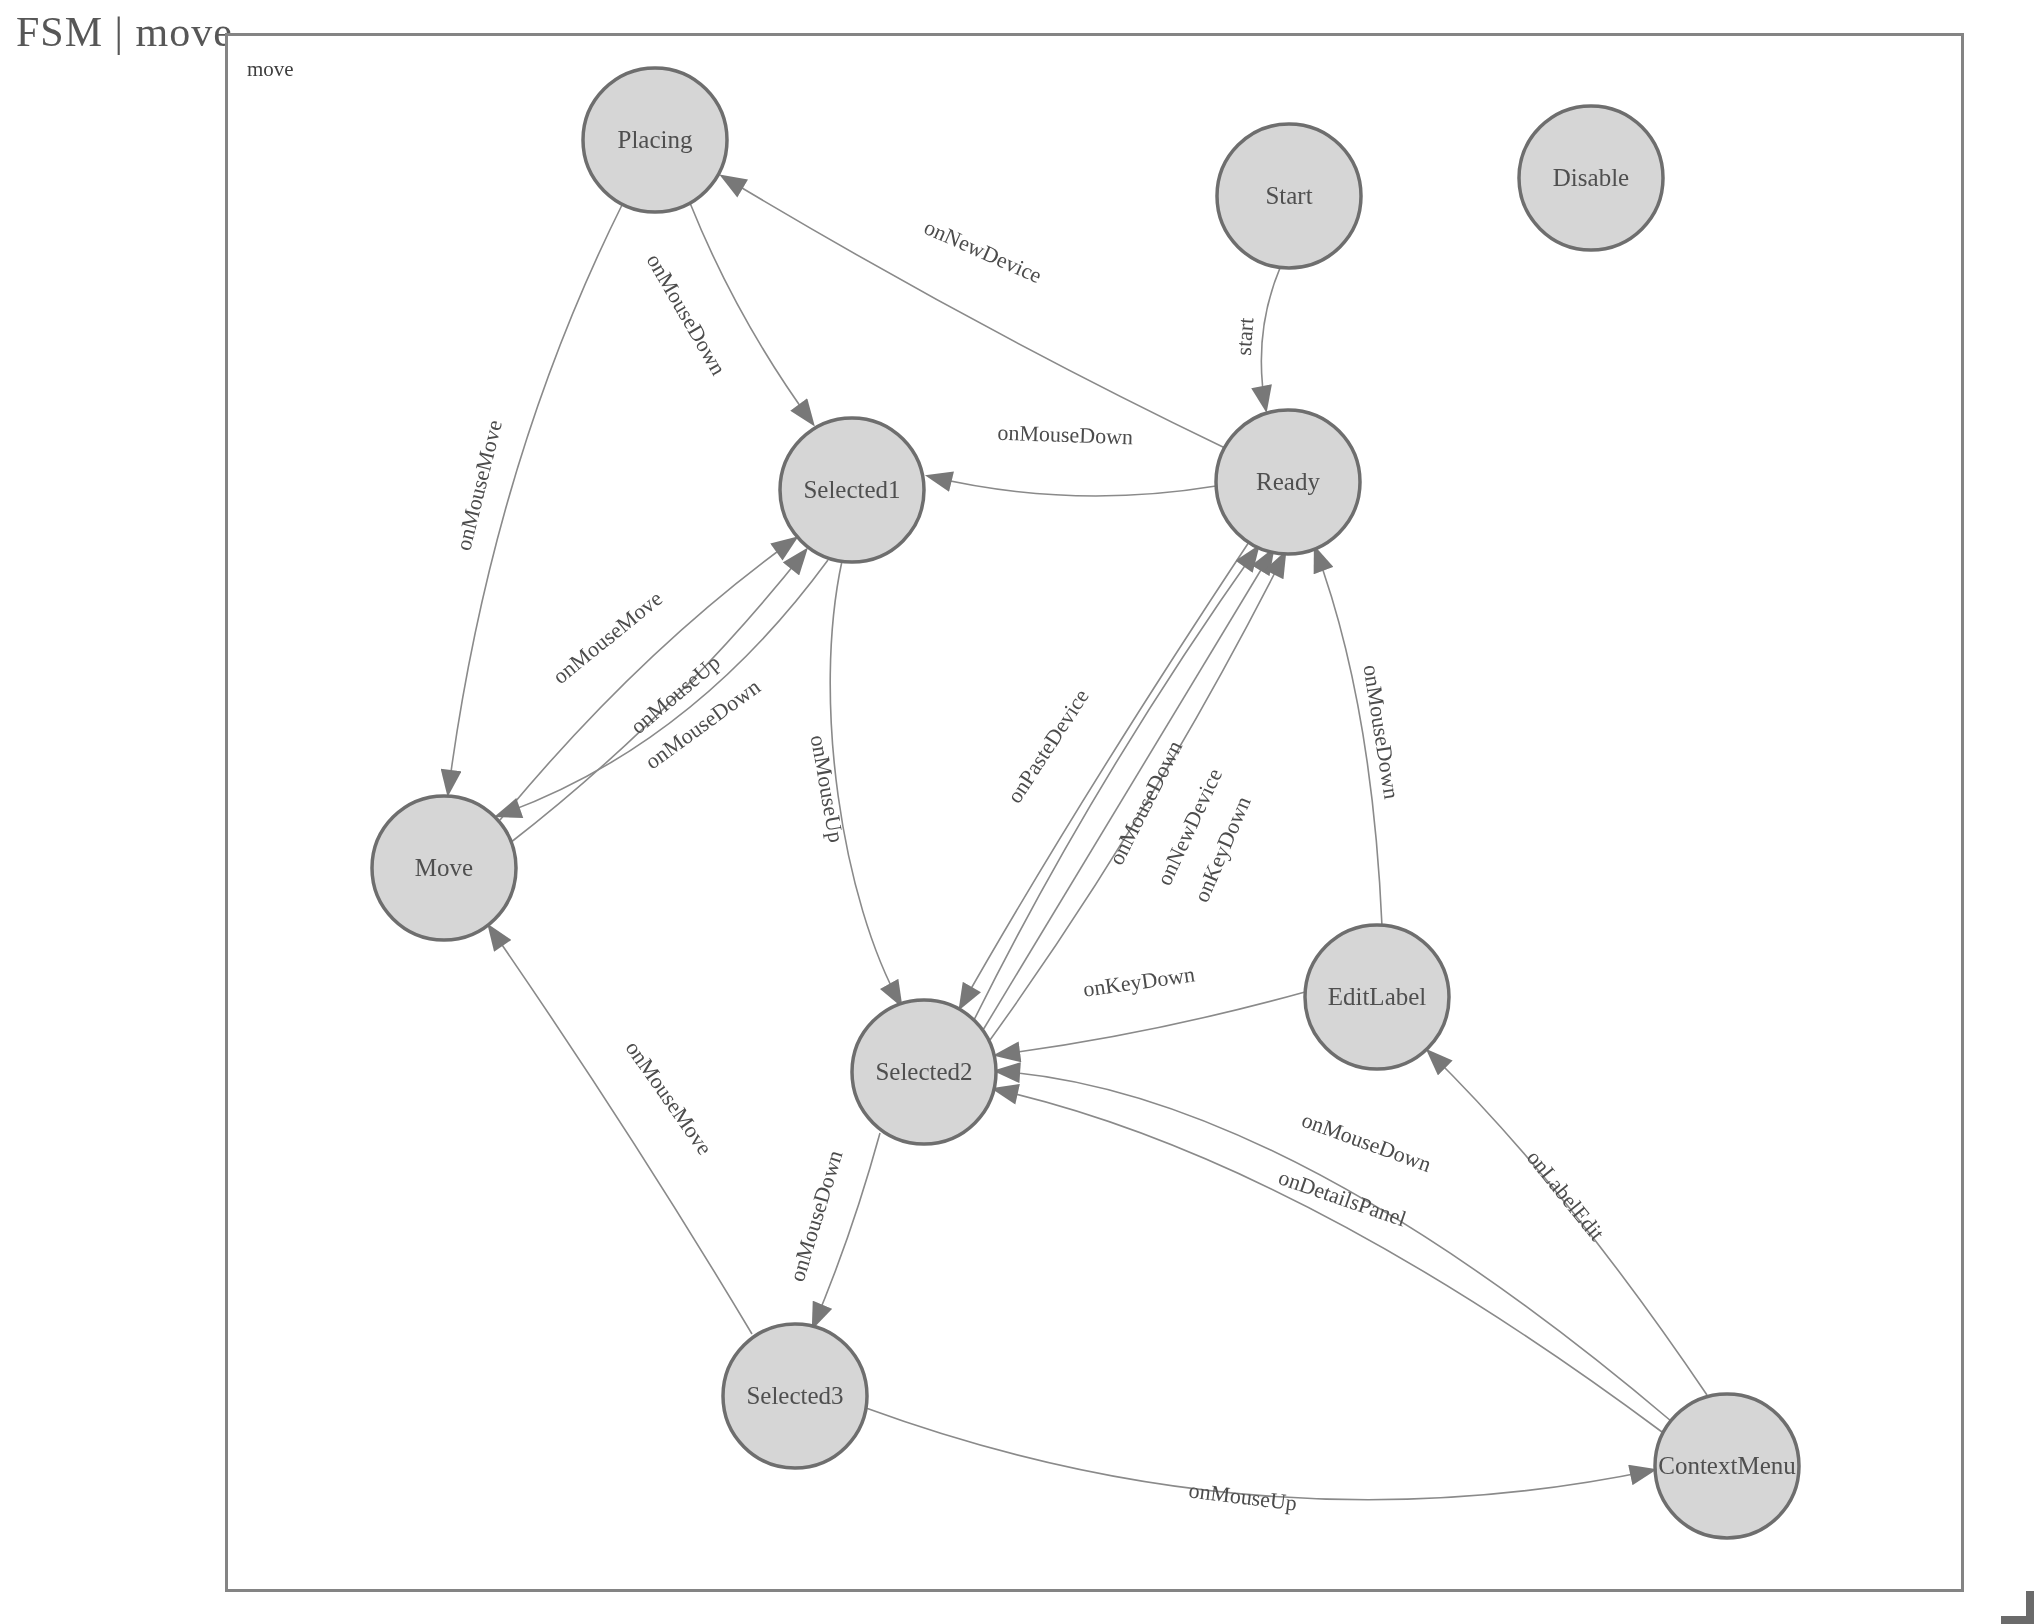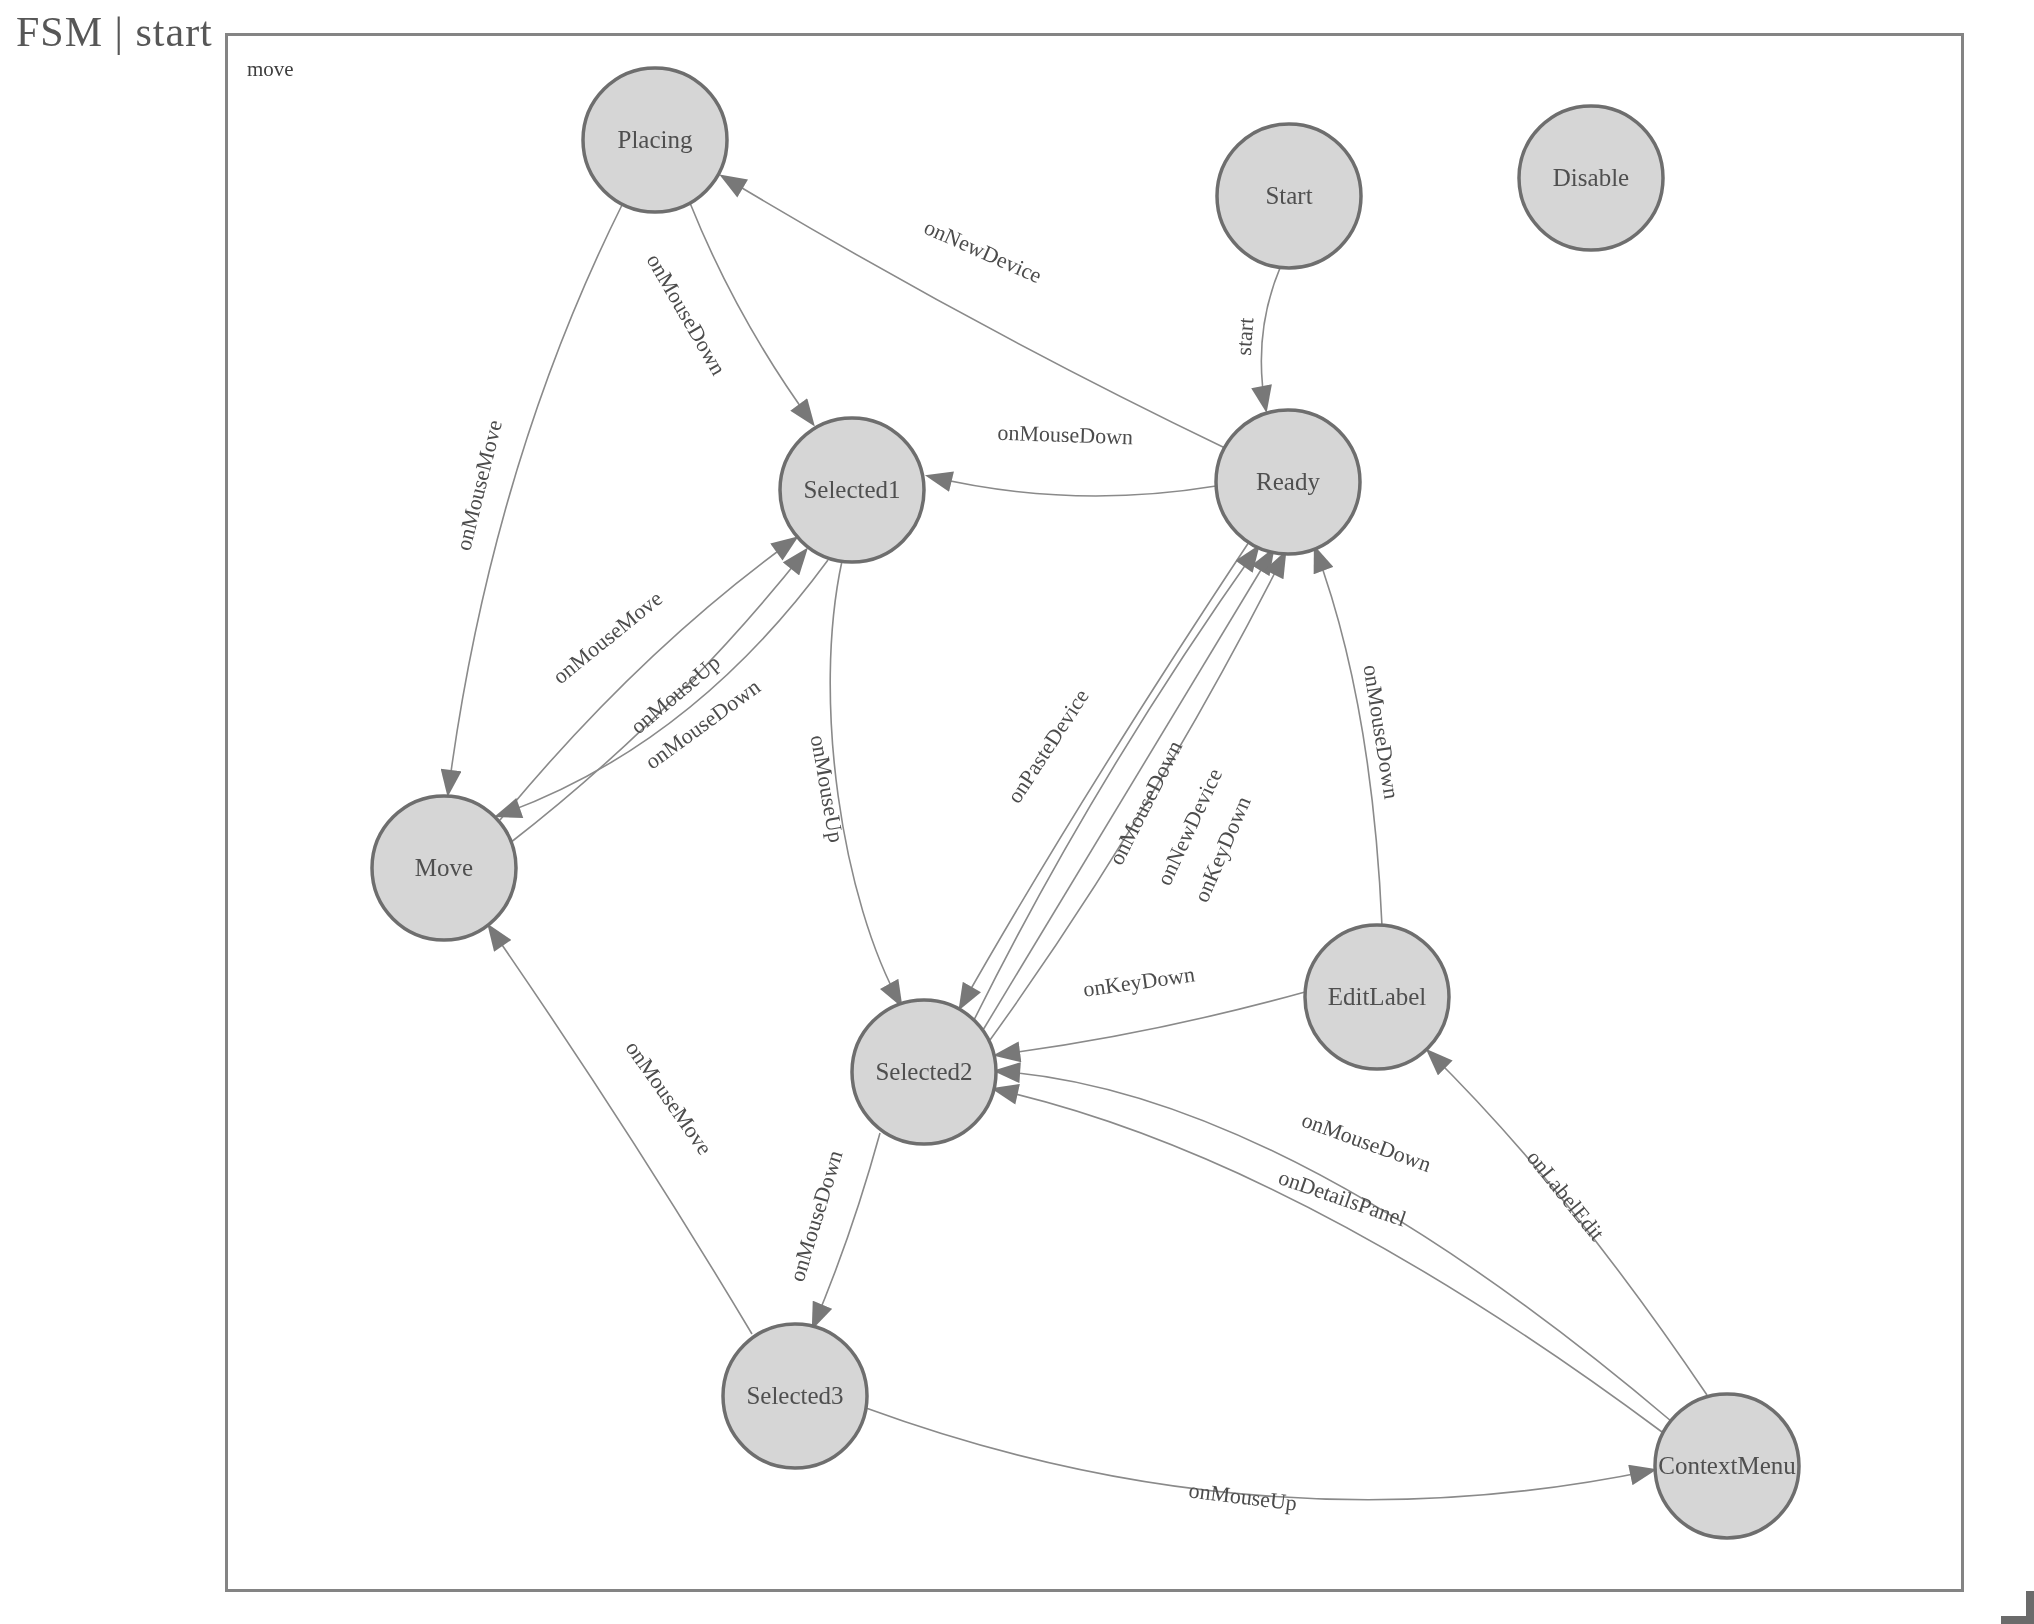--- a/index.html
+++ b/index.html
@@ -12,21 +12,21 @@
   .frame-label{font:21px "Liberation Serif",serif;fill:#3f3f3f;}
   .edge-label{font:22px "Liberation Serif",serif;fill:#4c4c4c;text-anchor:middle;}
   .node-label{font:25px "Liberation Serif",serif;fill:#4f4f4f;text-anchor:middle;}
   .state-node{fill:#d6d6d6;stroke:#6e6e6e;stroke-width:3.5;}
   .edge-line{fill:none;stroke:#8a8a8a;stroke-width:1.6;}
   .corner-bracket{fill:#6b6b6b;}
 </style>
 </head>
 <body>
 
-<div class="page-title">FSM | start</div>
+<div class="page-title">FSM | move</div>
 
 <svg id="fsm-svg" width="2034" height="1624" viewBox="0 0 2034 1624">
   <defs>
     <marker id="arrowhead" viewBox="0 0 13 10" refX="11.5" refY="5" markerWidth="28" markerHeight="21" orient="auto" markerUnits="userSpaceOnUse">
       <path d="M0,0 L13,5 L0,10 Z" fill="#787878"></path>
     </marker>
   </defs>
 
   <rect class="frame-rect" x="226.5" y="34.5" width="1736" height="1556"></rect>
 

